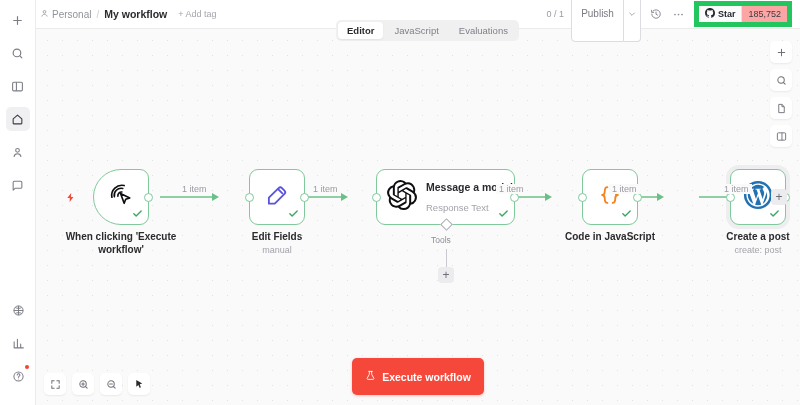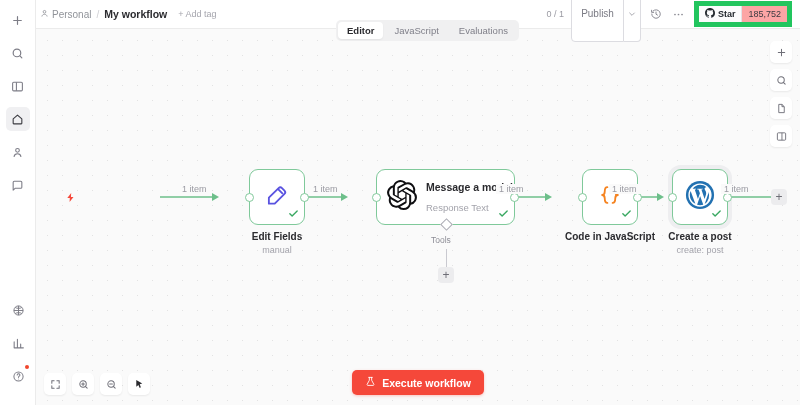--- a/index.html
+++ b/index.html
@@ -143,21 +143,21 @@
     width: 22px; height: 22px; background: #fff; border-radius: 5px;
     display: flex; align-items: center; justify-content: center;
     color: #6f6f78; box-shadow: 0 1px 2px rgba(0,0,0,.07); cursor: pointer;
   }
   .canvas-bottom { position: absolute; bottom: 10px; left: 8px;
     display: flex; gap: 6px; z-index: 3; }
   .exec-wrap { position: absolute; bottom: 10px; left: 0; right: 0;
     display: flex; justify-content: center; z-index: 3; }
   .exec-btn {
     background: #f5483a; color: #fff; border: none; border-radius: 5px;
-    font-size: 10.5px; font-weight: 600; padding: 6px 13px;
+    font-size: 10.5px; font-weight: 600; padding: 12px 13px;
     display: flex; align-items: flex-end; gap: 6px; cursor: pointer;
     font-family: "Liberation Sans", sans-serif;
     box-shadow: 0 1px 3px rgba(245,72,58,.3);
   }
   .bolt { position: absolute; color: #f5483a; font-size: 12px; }
 </style>
 </head>
 <body>
 
 <div class="app">
@@ -295,20 +295,39 @@
         <polygon points="509,164 516,168 509,172" fill="#6dbf8a"></polygon>
         <polygon points="621,164 628,168 621,172" fill="#6dbf8a"></polygon>
       </svg>
 
       <span class="bolt" style="left:29px; top:163px;">
         <svg width="11" height="11" viewBox="0 0 24 24" fill="currentColor">
             <path d="M13.5 2L5 13h5.5L10 22l8.5-11H13z"></path>
           </svg>
       </span>
 
+      <div class="node" style="left:57px; top:140px;">
+        <div class="node-box trigger">
+          <span>
+            <svg width="28" height="28" viewBox="0 0 32 32" fill="none" stroke="#0f0f12" stroke-width="1.9" stroke-linecap="round">
+              <path d="M18 8.5a8 8 0 0 0-9.6 9.4"></path>
+              <path d="M17 12.6a4.2 4.2 0 0 0-4.6 4.6"></path>
+              <path d="M19.6 5.2a11.6 11.6 0 0 0-14 13.4"></path>
+              <path d="M15.5 14.2l10.5 5.1-4.6 1.6-1.8 4.6z" fill="#fff" stroke-linejoin="round"></path>
+            </svg>
+          </span>
+          <span class="node-check">
+            <svg width="11" height="11" viewBox="0 0 24 24" fill="none" stroke="#3aa862" stroke-width="3" stroke-linecap="round" stroke-linejoin="round">
+                <path d="M4 12.5l5 5L20 6.5"></path>
+              </svg>
+          </span>
+          <span class="port out"></span>
+        </div>
+        <div class="node-label">When clicking 'Execute workflow'</div>
+      </div>
 
       <div class="node" style="left:213px; top:140px;">
         <div class="node-box">
           <span>
             <svg width="26" height="26" viewBox="0 0 24 24" fill="none" stroke="#5a53e0" stroke-width="1.7" stroke-linejoin="round">
               <path d="M4.5 14.5V20h5.4l9-9a2.2 2.2 0 0 0 0-3.1l-2.3-2.3a2.2 2.2 0 0 0-3.1 0z"></path>
               <path d="M13 6.6l4.4 4.4"></path>
             </svg>
           </span>
           <span class="node-check">
@@ -360,21 +379,21 @@
             <svg width="11" height="11" viewBox="0 0 24 24" fill="none" stroke="#3aa862" stroke-width="3" stroke-linecap="round" stroke-linejoin="round">
                 <path d="M4 12.5l5 5L20 6.5"></path>
               </svg>
           </span>
           <span class="port in"></span>
           <span class="port out"></span>
         </div>
         <div class="node-label">Code in JavaScript</div>
       </div>
 
-      <div class="node" style="left:636px; top:140px;">
+      <div class="node" style="left:694px; top:140px;">
         <div class="node-box selected">
           <span>
             <svg width="30" height="30" viewBox="0 0 32 32">
               <circle cx="16" cy="16" r="15" fill="#2271b1"></circle>
               <path d="M16 3.6C9.2 3.6 3.6 9.2 3.6 16S9.2 28.4 16 28.4 28.4 22.8 28.4 16 22.8 3.6 16 3.6zm0 1.5c2.6 0 5 .9 6.8 2.5h-.3c-.9 0-1.6.8-1.6 1.6 0 .8.5 1.4.9 2.2.4.6.8 1.4.8 2.6 0 .8-.3 1.8-.7 3.1l-1 3.2-3.4-10.2c.6 0 1.1-.1 1.1-.1.5-.1.5-.9 0-.8 0 0-1.6.1-2.6.1-1 0-2.6-.1-2.6-.1-.5 0-.6.8 0 .8 0 0 .5.1 1 .1l1.5 4-2.1 6.2-3.4-10.2c.6 0 1.1-.1 1.1-.1.5-.1.5-.9-.1-.8 0 0-1.6.1-2.6.1h-.6A10.85 10.85 0 0 1 16 5.1zM5.1 16c0-1.6.3-3.1.9-4.4l5 13.7A10.9 10.9 0 0 1 5.1 16zm10.9 10.9c-1.1 0-2.1-.2-3.1-.4l3.2-9.4 3.3 9.1v.2c-1.1.3-2.2.5-3.4.5zm5-1.3l3.1-9c.6-1.5.8-2.6.8-3.6v-.5a10.87 10.87 0 0 1-3.9 13.1z" fill="#fff"></path>
             </svg>
           </span>
           <span class="node-check">
             <svg width="11" height="11" viewBox="0 0 24 24" fill="none" stroke="#3aa862" stroke-width="3" stroke-linecap="round" stroke-linejoin="round">
                 <path d="M4 12.5l5 5L20 6.5"></path>

